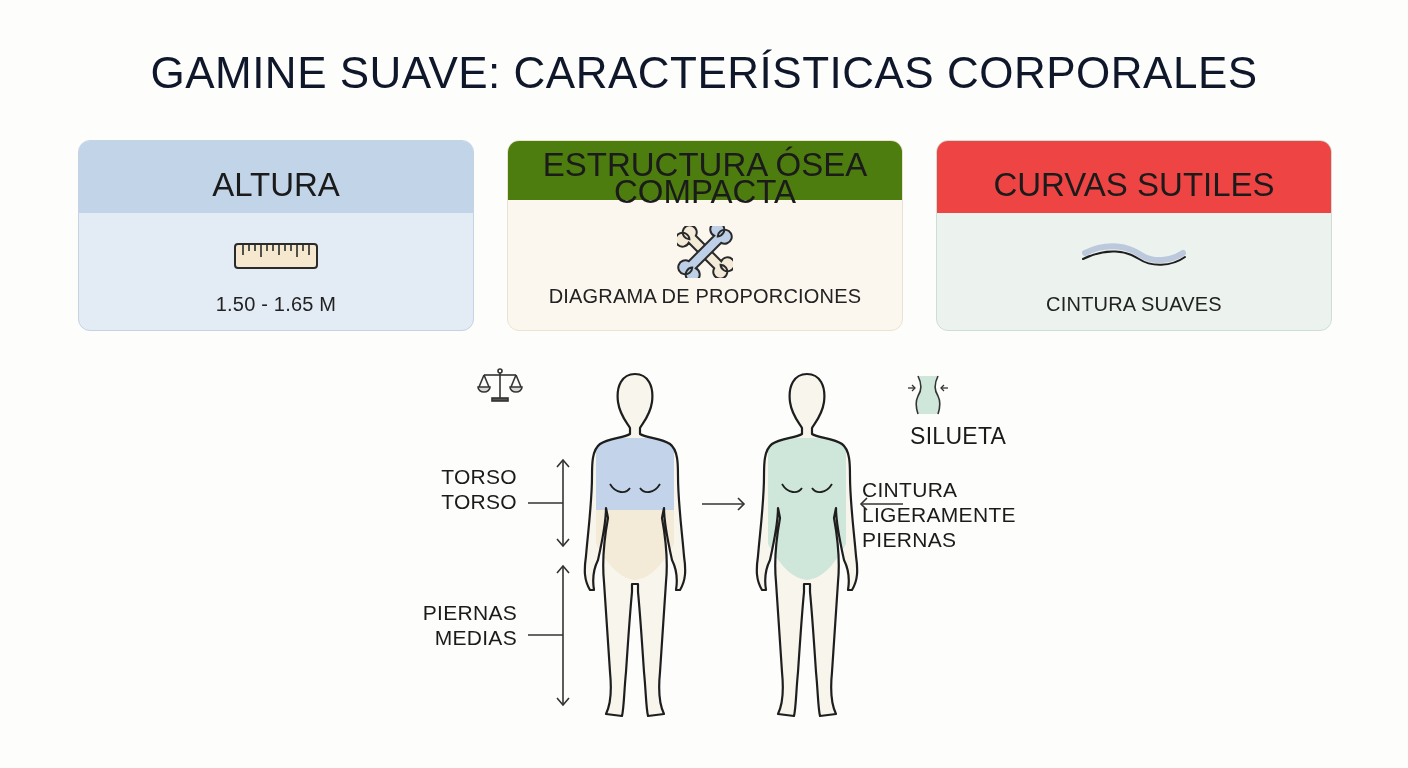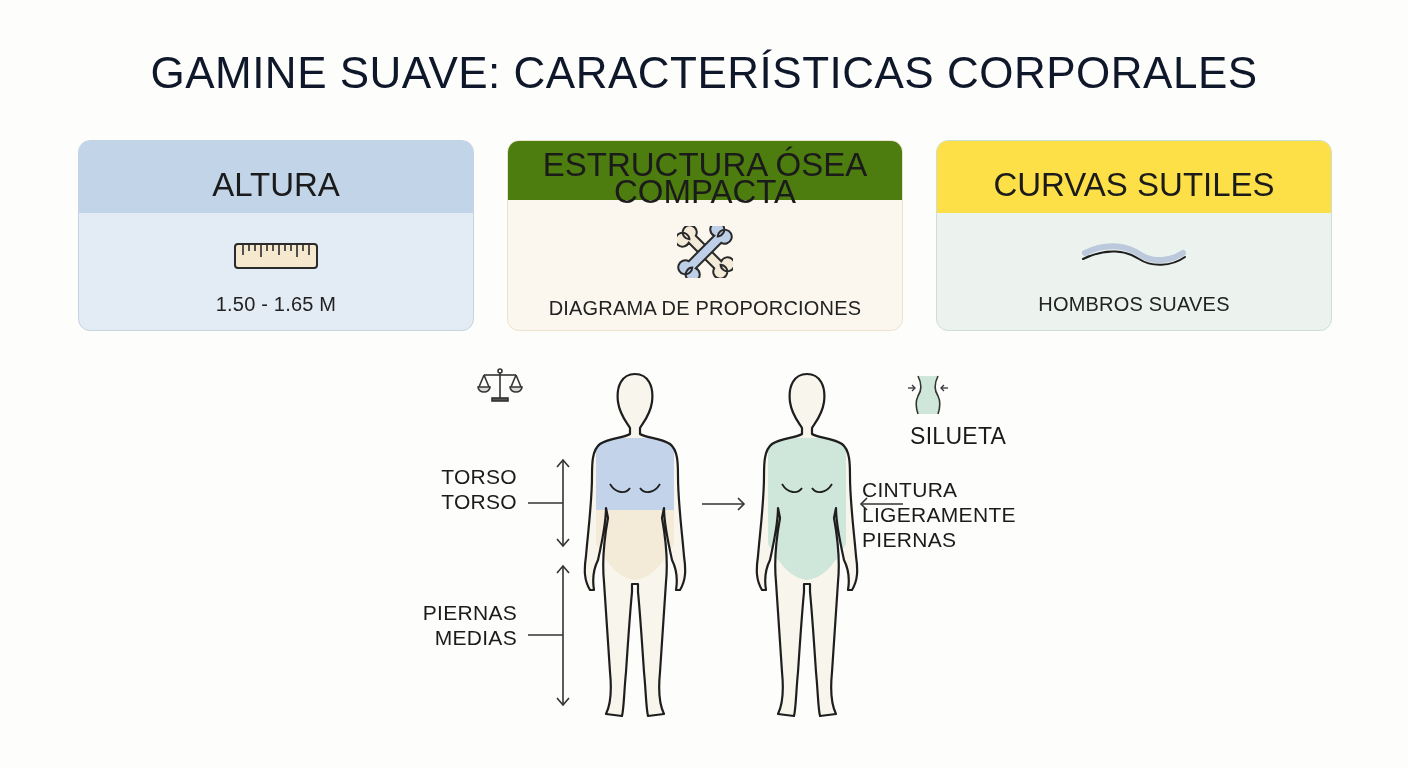--- a/index.html
+++ b/index.html
@@ -31,23 +31,23 @@
   }
   .card-icon { margin-top:18px; height:50px; display:flex; align-items:center; justify-content:center; }
   .card-sub { margin-top:12px; font-size:20px; color:#222; letter-spacing:0.2px; }
 
   .card-altura { left:78px; border-color:#c5d3e2; background:#e3ebf5; }
   .card-altura .card-head { background:#c2d4e8; }
   .card-estructura { left:507px; border-color:#ece3cf; background:#fbf7ee; }
   .card-estructura .card-head { background:#4d7c0f; height:59px; }
   .card-estructura .card-body { top:80px; }
   .card-estructura .card-icon { margin-top:6px; }
-  .card-estructura .card-sub { margin-top:20px; }
+  .card-estructura .card-sub { margin-top:8px; }
   .card-curvas { left:936px; border-color:#cddfd3; background:#ecf3ee; }
-  .card-curvas .card-head { background:#fde047;text-align:right; }
+  .card-curvas .card-head { background:#ef4444;text-align:right; }
 
   .label {
     position:absolute; font-size:21px; line-height:25px; color:#1b1b1b;
     letter-spacing:0.3px;
   }
   .label.right { text-align:right; }
   .label.big { font-size:23px; line-height:28px; }
   .abs { position:absolute; }
 </style>
 </head>
@@ -105,21 +105,21 @@
 
 <div class="card card-curvas">
   <div class="card-head">CURVAS SUTILES</div>
   <div class="card-body">
     <div class="card-icon">
       <svg width="110" height="30" viewBox="0 0 110 30">
         <path d="M6,12 C30,0 50,6 62,14 C74,22 92,20 104,12" fill="none" stroke="#bcc9dc" stroke-width="6" stroke-linecap="round"></path>
         <path d="M4,18 C28,6 48,10 60,18 C72,26 92,26 106,16" fill="none" stroke="#1e1e1e" stroke-width="2" stroke-linecap="round"></path>
       </svg>
     </div>
-    <div class="card-sub">HOMBROS SUAVES</div>
+    <div class="card-sub">CINTURA SUAVES</div>
   </div>
 </div>
 
 <div class="abs" style="left:476px; top:367px;">
   <svg width="48" height="36" viewBox="0 0 48 36">
     <g stroke="#333" stroke-width="1.6" fill="none">
       <circle cx="24" cy="4" r="2"></circle>
       <line x1="24" y1="6" x2="24" y2="31"></line>
       <line x1="8" y1="8" x2="40" y2="8"></line>
       <line x1="8" y1="8" x2="3" y2="20"></line>

